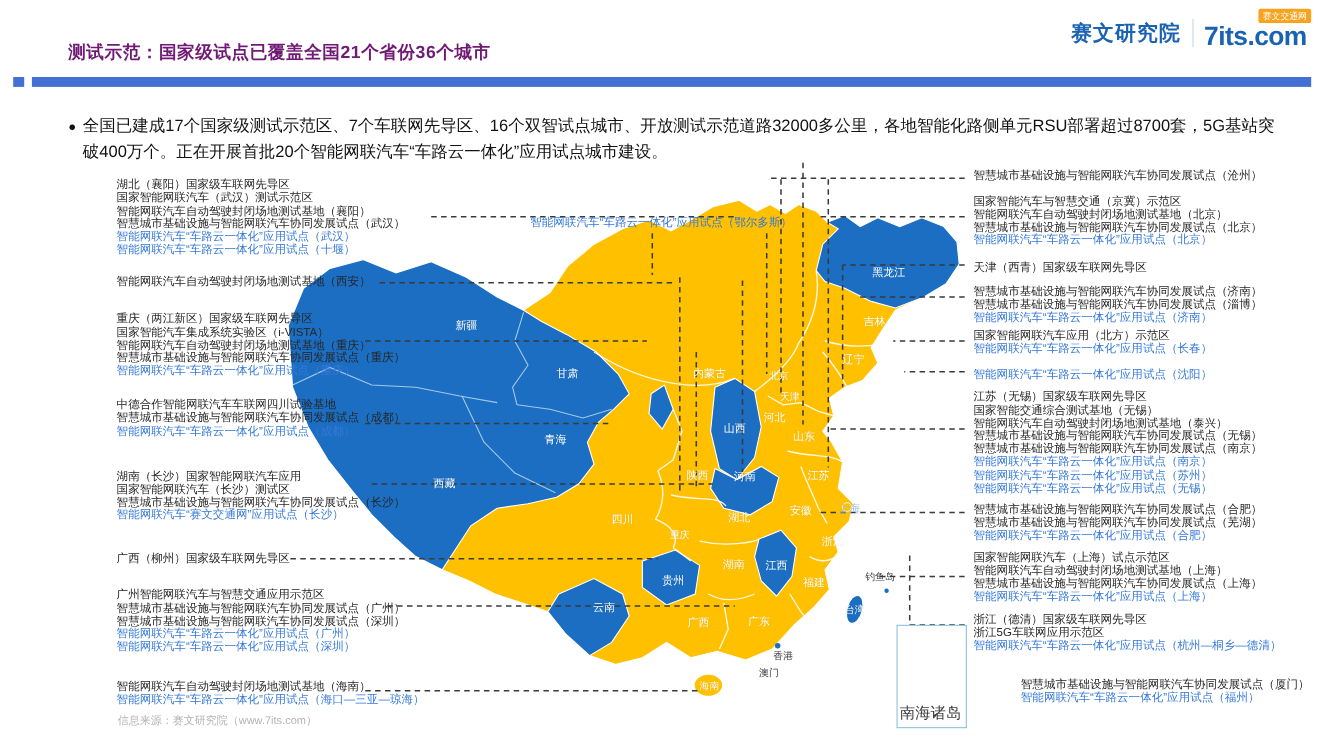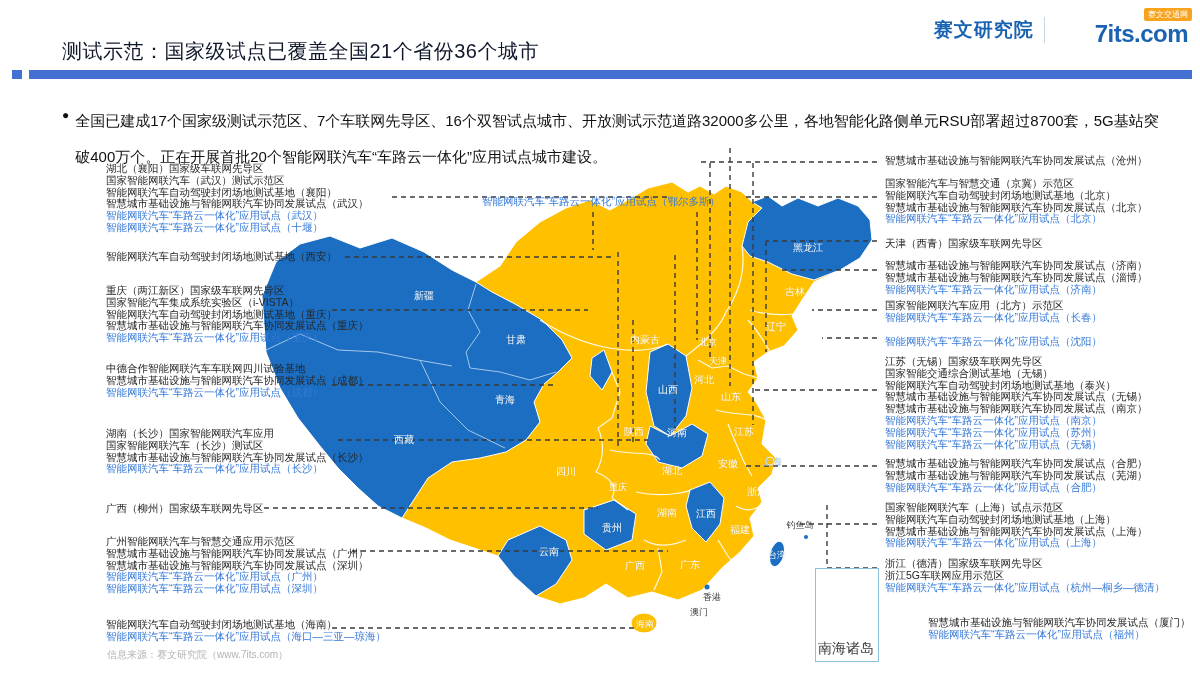--- a/index.html
+++ b/index.html
@@ -3,34 +3,34 @@
 <meta charset="utf-8">
 <style>
   html,body{margin:0;padding:0;}
   body{
     width:1200px;height:675px;position:relative;overflow:hidden;
     background:#ffffff;
     font-family:"Liberation Sans","DejaVu Sans",sans-serif;
     -webkit-font-smoothing:antialiased;
   }
   
-  .page-title{position:absolute;left:62px;top:38px;font-size:20px;font-weight:normal;color:#0f172a;letter-spacing:.5px;}
+  .page-title{position:absolute;left:62px;top:38px;font-size:16px;font-weight:bold;color:#701a75;letter-spacing:.5px;}
   .title-square{position:absolute;left:12px;top:70px;width:10px;height:9px;background:#4470d4;}
   .title-bar{position:absolute;left:29px;top:70px;width:1163px;height:9px;background:#4470d4;}
   .logo{position:absolute;right:12px;top:8px;height:44px;display:flex;align-items:center;gap:10px;}
   .logo-cn{font-size:19px;font-weight:bold;color:#1a63b2;letter-spacing:1px;}
   .logo-divider{width:1px;height:26px;background:#c9d6e4;}
-  .logo-site{position:relative;padding-top:8px;margin-left:40px;}
+  .logo-site{position:relative;padding-top:8px;}
   .logo-site .site-text{font-size:24px;font-weight:bold;color:#1a63b2;letter-spacing:-0.5px;}
   .logo-badge{position:absolute;right:-4px;top:-4px;background:#f7a31d;color:#fff;font-size:8px;
     padding:1px 4px;border-radius:2px;white-space:nowrap;}
   
   .intro{position:absolute;left:62px;top:103px;width:1110px;display:flex;gap:6px;}
   .intro .bullet{font-size:12px;color:#111;line-height:24px;}
-  .intro .text{font-size:15px;color:#111;line-height:36px;width:1092px;}
+  .intro .text{font-size:15px;color:#111;line-height:24px;width:1092px;}
   
   .anno{position:absolute;font-size:10.5px;line-height:11.8px;color:#262626;}
   .anno-left{width:320px;white-space:nowrap;}
   .anno-right{width:282px;}
   .anno .anno-line.blue{color:#3579d8;}
   .center-anno{position:absolute;left:482px;top:195px;font-size:10.5px;color:#3579d8;white-space:nowrap;}
   
   .map-label{position:absolute;transform:translate(-50%,-50%);font-size:10px;color:#fff;white-space:nowrap;text-shadow:0 0 1px rgba(0,0,0,.15);}
   .map-label.dark{color:#3c3c3c;font-size:9px;text-shadow:none;}
   .map-label.soft{color:#9fc3e8;text-shadow:none;}
@@ -188,21 +188,21 @@
     </div>
     <div class="anno anno-left" style="top: 363px; left: 106px;">
       <div class="anno-line">中德合作智能网联汽车车联网四川试验基地</div>
       <div class="anno-line">智慧城市基础设施与智能网联汽车协同发展试点（成都）</div>
       <div class="anno-line blue">智能网联汽车“车路云一体化”应用试点（成都）</div>
     </div>
     <div class="anno anno-left" style="top: 428px; left: 106px;">
       <div class="anno-line">湖南（长沙）国家智能网联汽车应用</div>
       <div class="anno-line">国家智能网联汽车（长沙）测试区</div>
       <div class="anno-line">智慧城市基础设施与智能网联汽车协同发展试点（长沙）</div>
-      <div class="anno-line blue">智能网联汽车“车路云一体化”应用试点（长沙）</div>
+      <div class="anno-line blue">智能网联汽车“赛文交通网”应用试点（长沙）</div>
     </div>
     <div class="anno anno-left" style="top: 503px; left: 106px;">
       <div class="anno-line">广西（柳州）国家级车联网先导区</div>
     </div>
     <div class="anno anno-left" style="top: 536px; left: 106px;">
       <div class="anno-line">广州智能网联汽车与智慧交通应用示范区</div>
       <div class="anno-line">智慧城市基础设施与智能网联汽车协同发展试点（广州）</div>
       <div class="anno-line">智慧城市基础设施与智能网联汽车协同发展试点（深圳）</div>
       <div class="anno-line blue">智能网联汽车“车路云一体化”应用试点（广州）</div>
       <div class="anno-line blue">智能网联汽车“车路云一体化”应用试点（深圳）</div>

